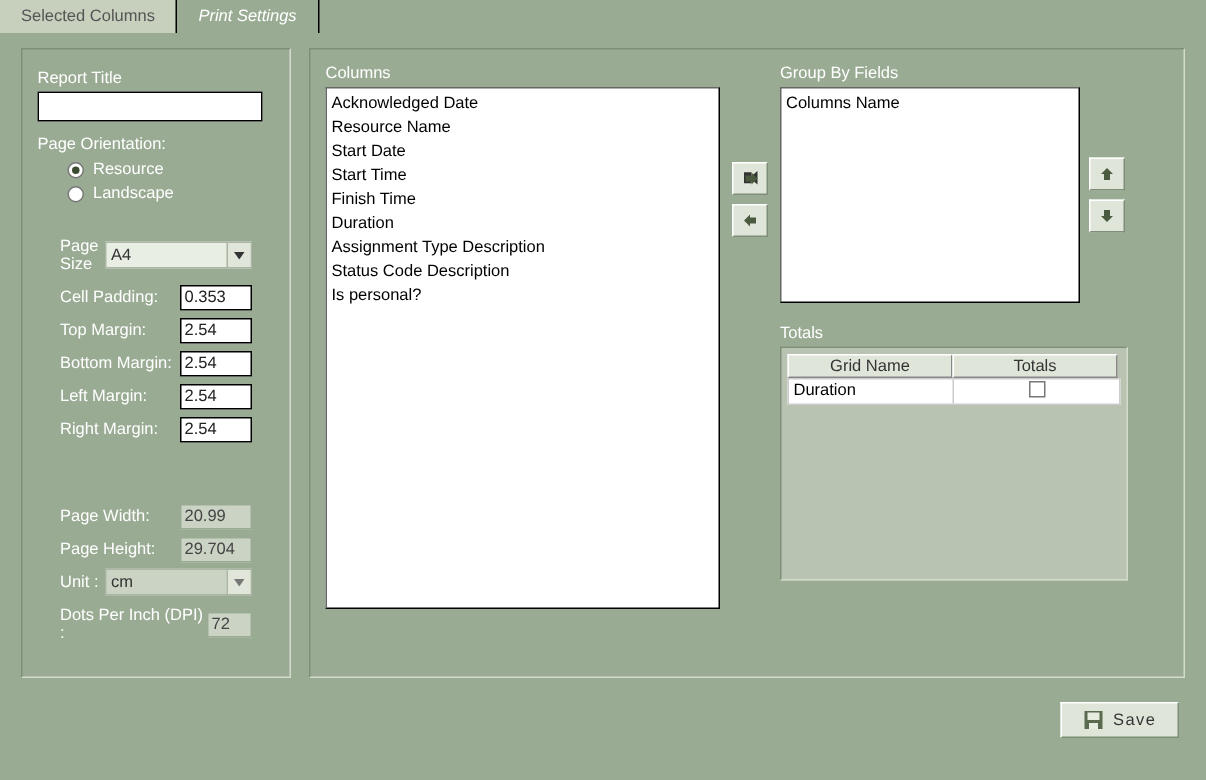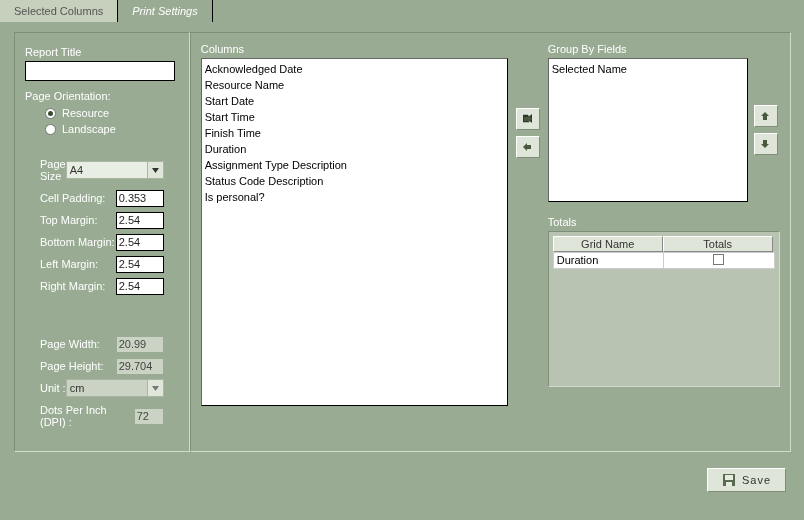--- a/index.html
+++ b/index.html
@@ -1,40 +1,40 @@
 <!DOCTYPE html>
 <html><head>
 <meta charset="utf-8">
 <style>
   * { box-sizing: border-box; font-family: Tahoma, Arial, sans-serif; font-size: 11px; }
   body { margin: 0; padding: 0; background: #9aab94; width: 804px; height: 520px; overflow: hidden; }
   .tabs { display: flex; }
   .tab { padding: 5px 14px; background: #c6d0bd; color: #555; border-right: 1px solid #000000; }
   .tab.active { background: #9aab94; color: #fff; font-style: italic; }
-  .main { padding: 10px 14px 10px 14px; display: flex; height: 440px; }
+  .main { padding: 10px 14px 10px 14px; display: flex; gap: 12px; height: 440px; }
   .panel { background: #9aab94; border: 1px solid #d3dccc; border-top-color: #7e8e78; border-left-color: #7e8e78; padding: 10px 10px; }
   .panel-left { width: 180px; display: flex; flex-direction: column; }
   .panel-right { flex: 1; display: flex; position: relative; gap: 8px; }
   .lbl { color: #fff; margin: 3px 0; }
   .text-input { width: 150px; height: 20px; background: #fff; border: 1px solid #000; margin-bottom: 6px; }
   .num-input { width: 48px; height: 17px; background: #fff; border: 1px solid #000; color: #222; padding: 0 2px; }
   .num-input.ro { background: #cbd4c4; border-color: #9aab94; color: #444; }
   .row { display: flex; align-items: center; justify-content: space-between; margin: 2px 15px; }
   .row .lbl { flex: 1; }
   .select { display: flex; align-items: center; width: 98px; height: 18px; background: #e8eee3; border: 1px solid #aab5a4; position: relative; }
   .select .sel-text { flex: 1; padding: 0 3px; color: #333; }
   .select .sel-btn { width: 16px; height: 100%; background: #e0e6da; border-left: 1px solid #aab5a4; display: flex; align-items: center; justify-content: center; }
   .select.ro { background: #cbd4c4; }
   .radio-row { display: flex; align-items: center; gap: 6px; margin: 2px 0 2px 20px; }
   .radio { width: 11px; height: 11px; border-radius: 50%; background: #fff; border: 1px solid #777; display: flex; align-items: center; justify-content: center; }
   .radio.checked::after { content: ""; width: 5px; height: 5px; border-radius: 50%; background: #3a4a2e; }
   .col-section { display: flex; flex-direction: column; }
   .col-label { color: #fff; margin-bottom: 3px; }
   .listbox { background: #fff; border: 1px solid #000; border-top-color: #666; border-left-color: #666; padding: 2px 3px; line-height: 16px; color: #000; overflow: hidden; }
-  .listbox.cols { width: 307px; height: 348px; }
+  .listbox.cols { width: 263px; height: 348px; }
   .listbox.grp { width: 200px; height: 144px; }
   .arrow-btn { width: 24px; height: 22px; background: #dfe6d9; border: 1px solid #fff; border-right-color: #7e8e78; border-bottom-color: #7e8e78; display: flex; align-items: center; justify-content: center; margin: 3px 0; }
   .arrow-col { display: flex; flex-direction: column; justify-content: center; }
   .right-stack { display: flex; flex-direction: column; gap: 14px; }
   .grp-wrap { display: flex; gap: 6px; }
   .totals-box { border: 1px solid #d3dccc; border-top-color: #7e8e78; border-left-color: #7e8e78; width: 232px; height: 156px; background: #b8c3b1; }
   .totals-grid { margin: 4px; }
   .totals-th { display: flex; }
   .th-cell { background: #dfe6d9; border: 1px solid #fff; border-right-color: #888; border-bottom-color: #888; text-align: center; padding: 1px 0; color: #333; }
   .th-cell.c1 { width: 110px; }
@@ -165,21 +165,21 @@
             </svg>
           </span>
       </div>
     </div>
 
     <div class="right-stack">
       <div class="col-section">
         <div class="col-label">Group By Fields</div>
         <div class="grp-wrap">
           <div class="listbox grp">
-            <div>Selected Name</div>
+            <div>Columns Name</div>
           </div>
           <div class="arrow-col">
             <div class="arrow-btn">
               <span>
                   <svg width="11" height="11">
                     <path d="M3 9V5H1l4-4 4 4H7v4z" fill="#4a5a3e"></path>
                   </svg>
                 </span>
             </div>
             <div class="arrow-btn">

